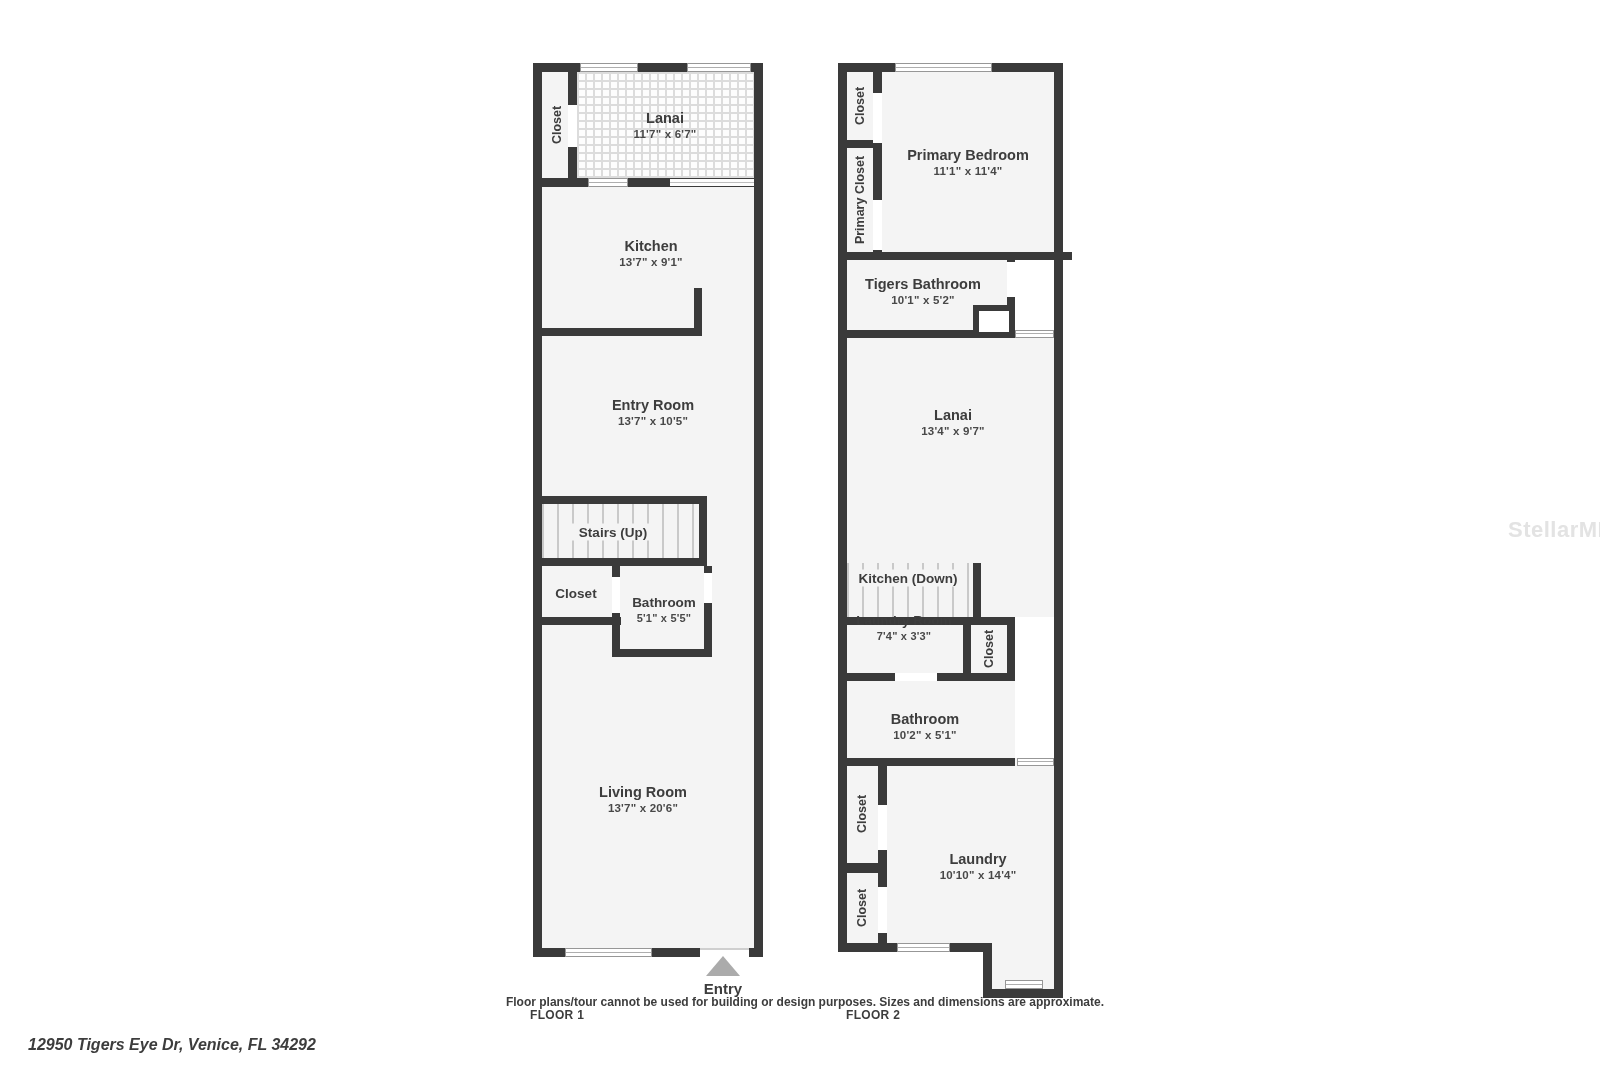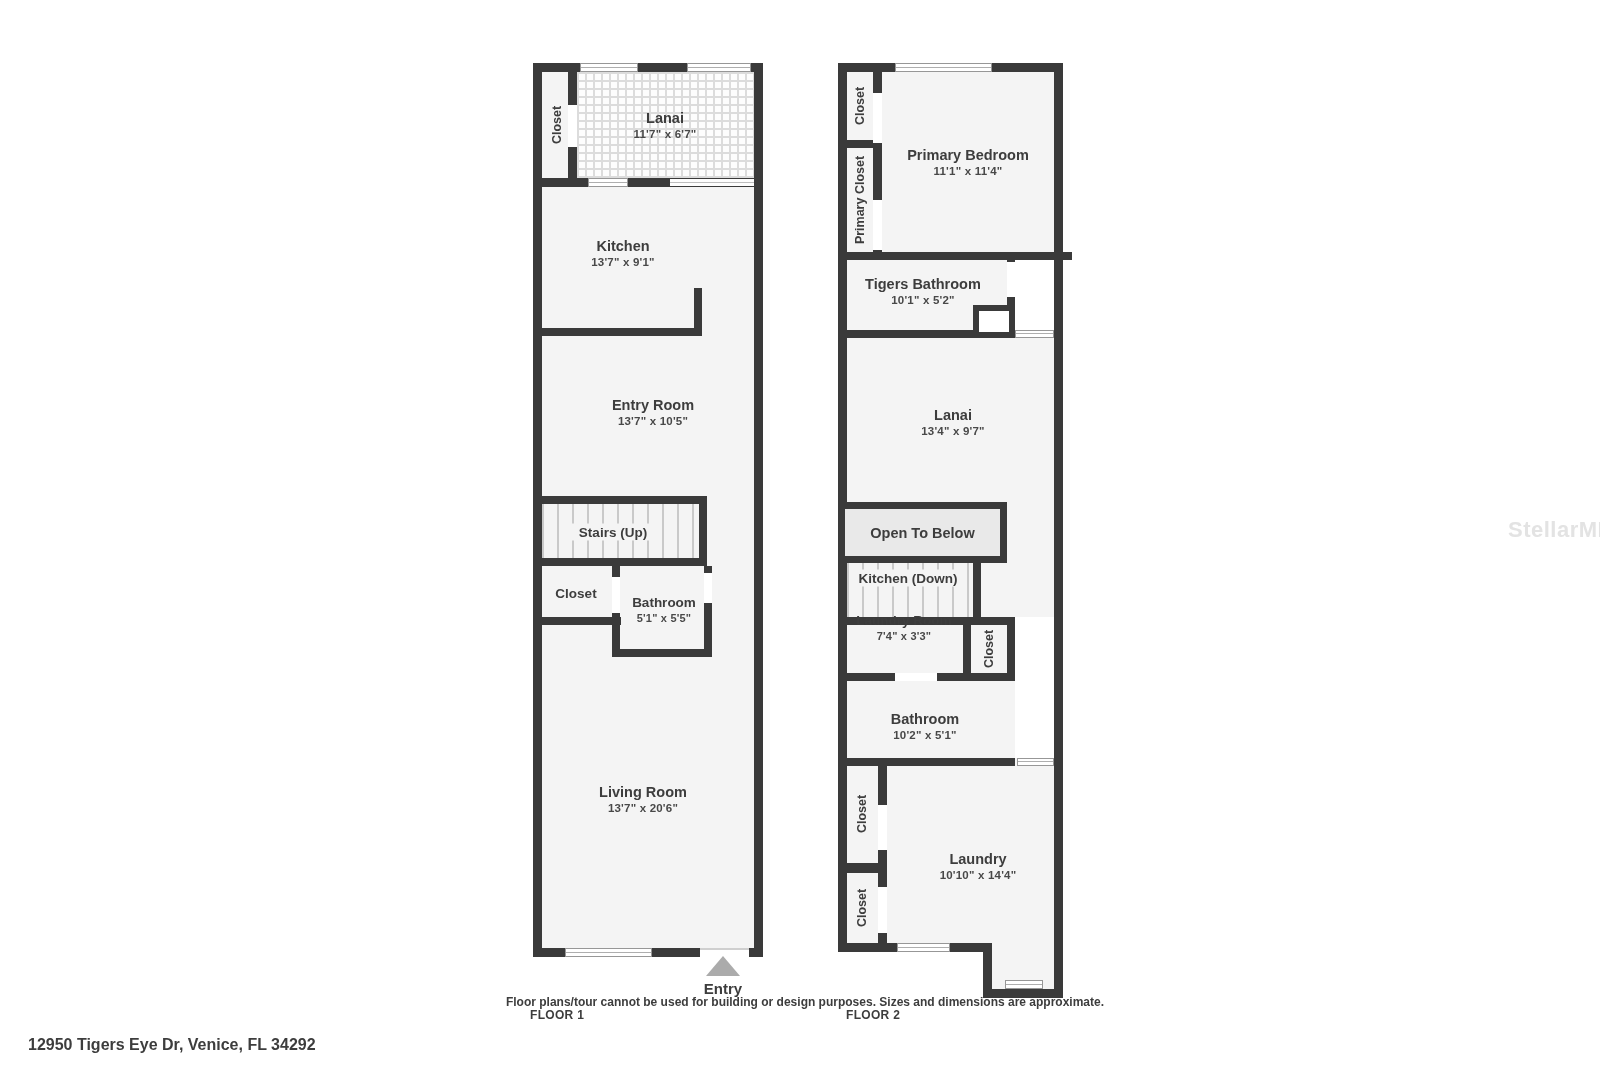--- a/index.html
+++ b/index.html
@@ -21,21 +21,21 @@
   .slabel{position:absolute;transform:translate(-50%,-50%);font-size:13.5px;font-weight:700;
           background:var(--room-fill,#f4f4f4);padding:1px 7px;white-space:nowrap;}
   .hlabel{position:absolute;transform:translate(-50%,-50%);font-size:13.5px;font-weight:700;white-space:nowrap;}
   .vlabel{position:absolute;transform:translate(-50%,-50%) rotate(-90deg);font-size:12.5px;font-weight:700;white-space:nowrap;}
   .otb{position:absolute;background:var(--otb-fill,#e9e9e9);border:7px solid var(--wall,#3a3a3a);box-sizing:border-box;
        display:flex;align-items:center;justify-content:center;font-size:14.5px;font-weight:700;}
   .stub{position:absolute;background:#ffffff;border:6px solid var(--wall,#3a3a3a);box-sizing:border-box;}
   .tri{position:absolute;width:0;height:0;border-left:17px solid transparent;border-right:17px solid transparent;
        border-bottom:20px solid var(--entry-arrow,#ababab);}
   .caption{position:absolute;font-size:12px;font-weight:700;letter-spacing:.3px;}
-  .address{position:absolute;font-size:16px;font-weight:700;}
+  .address{position:absolute;font-size:16px;font-weight:700;font-style:italic;}
   .disclaimer{position:absolute;transform:translate(-50%,-50%);font-size:12px;font-weight:700;white-space:nowrap;}
   .watermark{position:absolute;font-size:22px;font-weight:700;color:var(--watermark-color,#e3e3e3);letter-spacing:.5px;}
 </style>
 </head>
 <body>
 
 <div id="page">
 
   <div class="floor" style="left:533px;top:63px;width:230px;height:894px;">
 
@@ -67,21 +67,21 @@
     <div class="w" style="left:70px;top:577px;width:100px;height:8px;"></div>
 
     <div class="winH" style="left:23px;top:876px;width:87px;height:9px;"></div>
     <div class="gap" style="left:158px;top:876px;width:49px;height:9px;border-top:2px solid #cfcfcf;box-sizing:border-box;"></div>
 
     <div class="vlabel" style="left:15px;top:53px;">Closet</div>
     <div class="rlabel" style="left:123px;top:53px;">
       <div class="rname">Lanai</div>
       <div class="rdims">11'7" x 6'7"</div>
     </div>
-    <div class="rlabel" style="left:81px;top:181px;">
+    <div class="rlabel" style="left:109px;top:181px;">
       <div class="rname">Kitchen</div>
       <div class="rdims">13'7" x 9'1"</div>
     </div>
     <div class="rlabel" style="left:111px;top:340px;">
       <div class="rname">Entry Room</div>
       <div class="rdims">13'7" x 10'5"</div>
     </div>
     <div class="slabel" style="left:71px;top:460px;">Stairs (Up)</div>
     <div class="hlabel" style="left:34px;top:521px;">Closet</div>
     <div class="rlabel" style="left:122px;top:538px;">
@@ -106,23 +106,20 @@
 
     <div class="w" style="left:-9px;top:180px;width:234px;height:8px;"></div>
 
     <div class="w" style="left:160px;top:188px;width:8px;height:70px;"></div>
     <div class="gap" style="left:160px;top:190px;width:8px;height:35px;"></div>
     <div class="w" style="left:-9px;top:258px;width:177px;height:8px;"></div>
     <div class="gap" style="left:168px;top:188px;width:39px;height:70px;"></div>
     <div class="winH" style="left:168px;top:258px;width:39px;height:8px;"></div>
     <div class="stub" style="left:126px;top:233px;width:42px;height:33px;"></div>
 
-    <div class="otb" style="left:-9px;top:430px;width:169px;height:61px;">
-      <span>Open To Below</span>
-    </div>
 
     <div class="treads" style="left:0;top:491px;width:126px;height:54px;"></div>
     <div class="w" style="left:126px;top:491px;width:8px;height:54px;"></div>
 
     <div class="w" style="left:-9px;top:545px;width:177px;height:8px;"></div>
     <div class="w" style="left:116px;top:553px;width:8px;height:48px;"></div>
     <div class="w" style="left:160px;top:545px;width:8px;height:64px;"></div>
     <div class="w" style="left:-9px;top:601px;width:177px;height:8px;"></div>
     <div class="gap" style="left:48px;top:601px;width:42px;height:8px;"></div>
 

